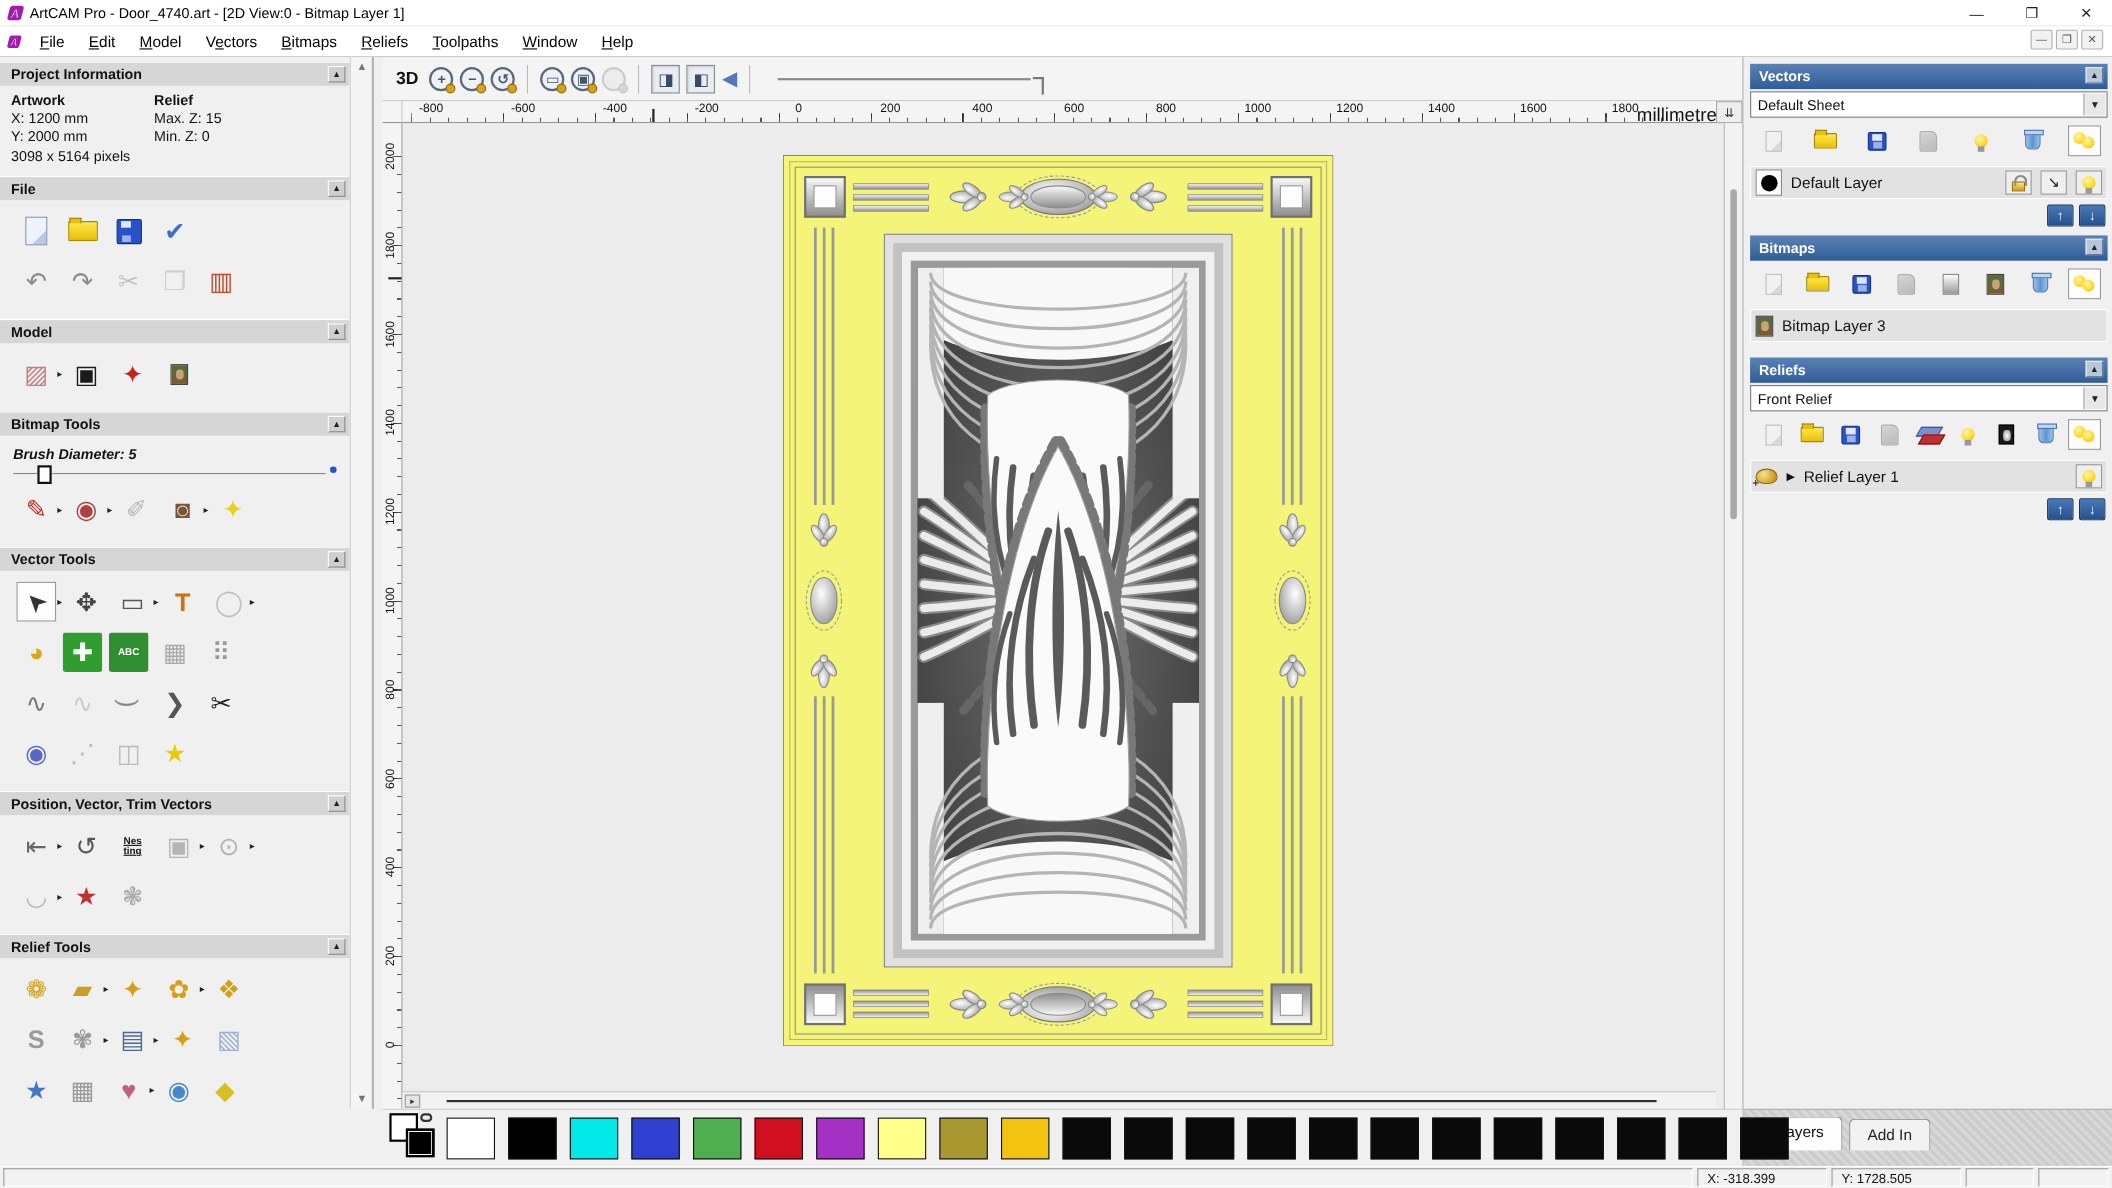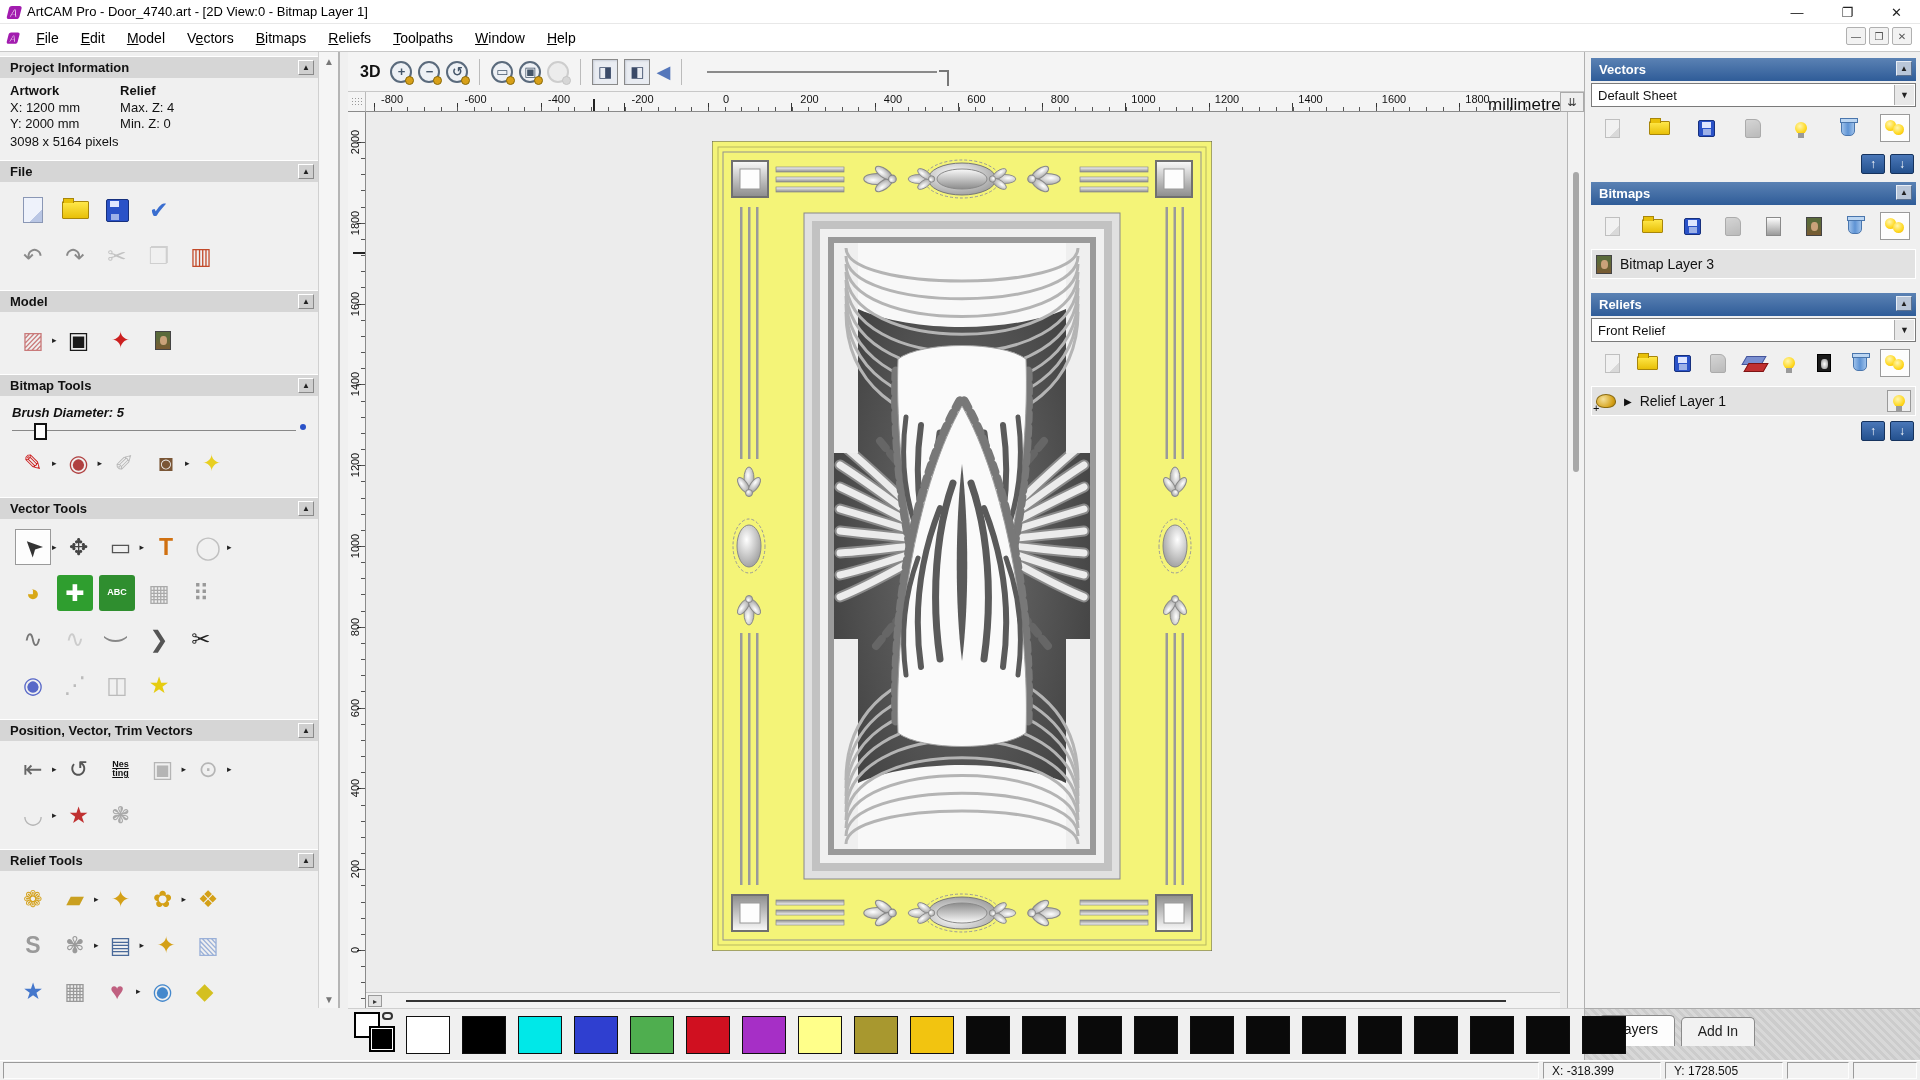--- a/index.html
+++ b/index.html
@@ -20,21 +20,21 @@
   .childctrls{position:absolute;right:8px;top:27px;display:flex;gap:3px}
   .childctrls span{width:20px;height:18px;background:#f2f2f2;border:1px solid #b0b0b0;border-radius:2px;font-size:10px;display:flex;align-items:center;justify-content:center;color:#555}
 
   
   .leftpanel{position:absolute;left:0;top:52px;width:318px;height:956px;background:#f0f0f0;overflow:hidden}
   .lp-scroll{position:absolute;left:318px;top:52px;width:22px;height:956px;background:#f5f5f5;border-left:1px solid #d0d0d0;border-right:2px solid #b5b5b5}
   .lp-scroll .arr{position:absolute;left:2px;width:16px;height:18px;color:#777;font-size:10px;display:flex;align-items:center;justify-content:center}
   .sec-head{background:#d6d6d6;border-top:1px solid #fff;height:22px;display:flex;align-items:center;padding:0 4px 0 10px;font-weight:bold;font-size:13px;margin-top:4px;position:relative}
   .collapse-btn{position:absolute;right:4px;top:3px;width:16px;height:15px;background:#cfcfcf;border:1px solid;border-color:#fff #8a8a8a #8a8a8a #fff;font-size:8px;color:#222;display:flex;align-items:center;justify-content:center}
   .lp-body{padding:5px 8px 7px 10px}
-  .info-grid{display:flex;gap:40px}
+  .info-grid{display:flex;gap:60px}
   .info-grid b{display:block;margin-bottom:2px}
   .info-grid div span{display:block;line-height:16px}
   .pixline{margin-top:2px}
   .irow{display:flex;align-items:center;padding:5px 2px;min-height:42px}
   .icon{width:36px;height:36px;display:flex;align-items:center;justify-content:center;margin:0 3px;position:relative;border:1px solid transparent}
   .icon.pressed{background:#fdfdfd;border:1px solid #9a9a9a;box-shadow:inset 1px 1px 0 #fff}
   .icon.tile{border-radius:3px}
   .gly{font-size:23px;line-height:1}
   .gly.txt{font-size:9px;font-weight:bold;line-height:1.05;text-align:center}
   .gly.rotul{transform:rotate(-135deg);display:inline-block}
@@ -198,21 +198,21 @@
         </div>
         <div class="lp-body">
           <div class="info-grid">
             <div>
               <b>Artwork</b>
               <span>X: 1200 mm</span>
               <span>Y: 2000 mm</span>
             </div>
             <div>
               <b>Relief</b>
-              <span>Max. Z: 4</span>
+              <span>Max. Z: 15</span>
               <span>Min. Z: 0</span>
             </div>
           </div>
           <div class="pixline">3098 x 5164 pixels</div>
         </div>
         <div class="sec-head">
           <span>File</span>
           <span class="collapse-btn">▲</span>
         </div>
         <div class="lp-body">
@@ -725,20 +725,33 @@
         <span class="icon">
           <span class="cic ic-bulb"></span>
         </span>
         <span class="icon">
           <span class="cic ic-trash"></span>
         </span>
         <span class="icon pressed">
           <span class="cic ic-bulbs"></span>
         </span>
       </div>
+    <div class="layerrow">
+      <span class="dotbtn">
+          <span class="dot"></span>
+        </span>
+      <span class="lname">Default Layer</span>
+      <span class="mini">
+          <span class="cic ic-lock"></span>
+        </span>
+      <span class="mini">↘</span>
+      <span class="mini">
+          <span class="cic ic-bulb"></span>
+        </span>
+    </div>
     <div class="updown">
       <span class="udbtn">↑</span>
       <span class="udbtn">↓</span>
     </div>
 
     <div class="rp-head">
       <span>Bitmaps</span>
       <span class="collapse-btn">▲</span>
     </div>
     <div class="rp-tools">

